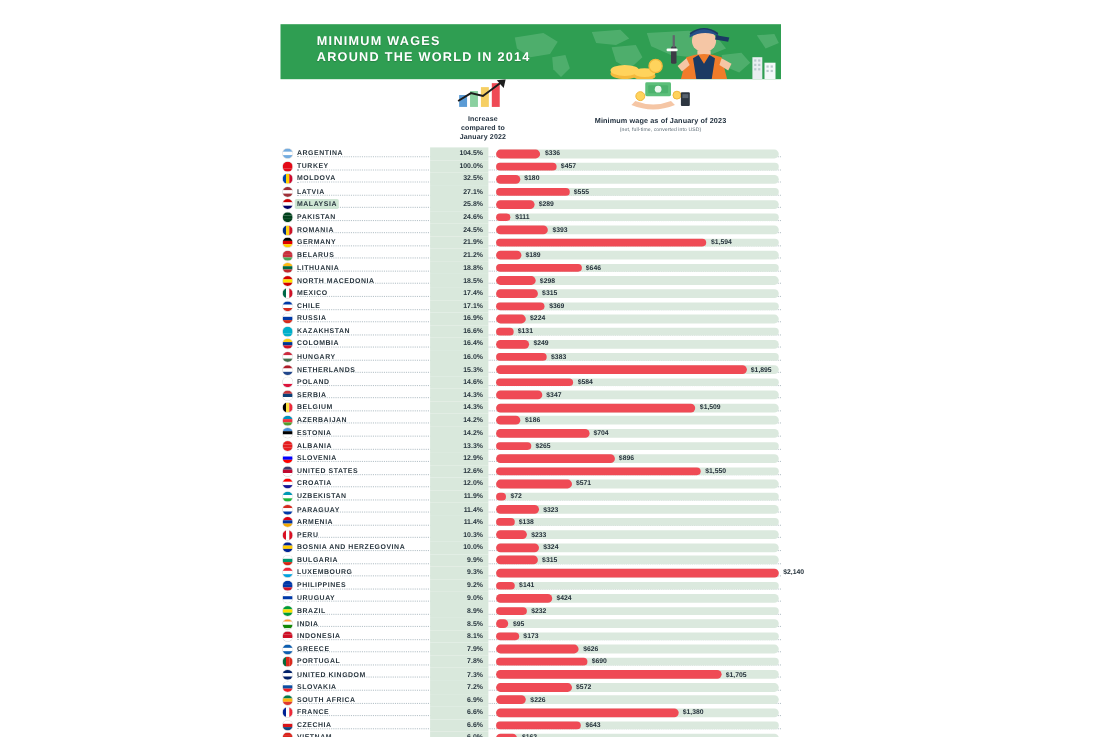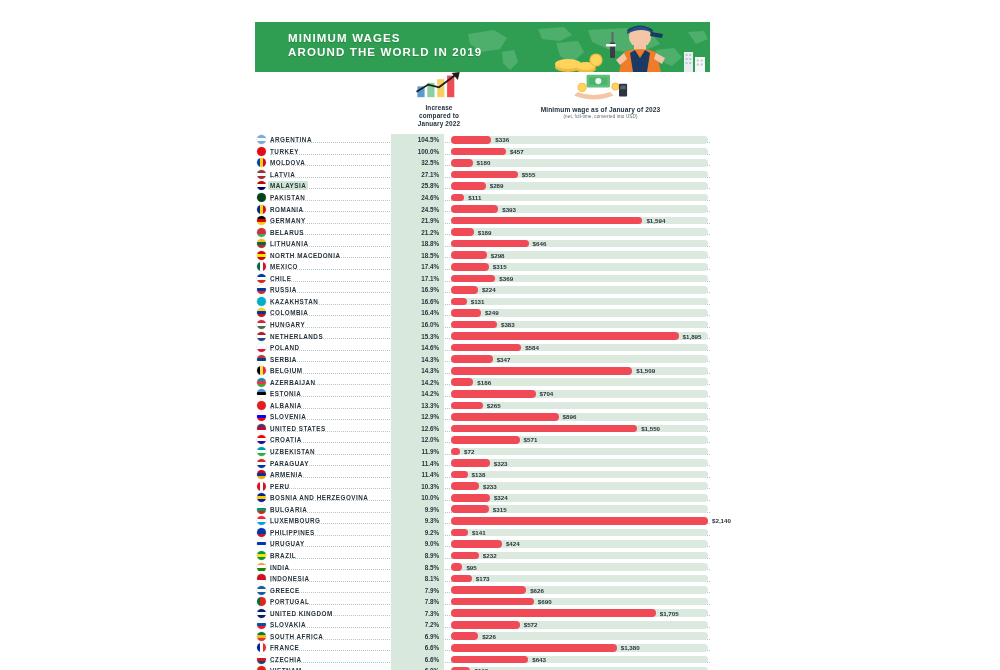--- a/index.html
+++ b/index.html
@@ -218,21 +218,21 @@
           <path d="M8 12 L34 8 L47 16 L40 27 L22 30 L10 22 Z"></path>
           <path d="M42 30 L54 28 L58 40 L50 48 L43 41 Z"></path>
           <path d="M78 7 L104 5 L112 13 L100 19 L82 17 Z"></path>
           <path d="M96 21 L118 19 L124 30 L112 41 L100 34 Z"></path>
           <path d="M128 8 L166 6 L192 12 L200 22 L178 31 L150 28 L132 20 Z"></path>
           <path d="M196 28 L214 26 L222 35 L212 44 L198 38 Z"></path>
           <path d="M228 10 L244 9 L248 17 L236 22 Z"></path>
         </g>
       </svg>
       <div class="banner-title">MINIMUM WAGES
-AROUND THE WORLD IN 2019</div>
+AROUND THE WORLD IN 2014</div>
 
       <svg class="coins" viewBox="0 0 52 22">
         <ellipse cx="14" cy="17" rx="13" ry="5" fill="#f4b93c"></ellipse>
         <ellipse cx="14" cy="14" rx="13" ry="5" fill="#ffd35c"></ellipse>
         <ellipse cx="32" cy="19" rx="10" ry="4" fill="#f4b93c"></ellipse>
         <ellipse cx="32" cy="16" rx="10" ry="4" fill="#ffd35c"></ellipse>
         <circle cx="42" cy="10" r="6" fill="#ffd35c" stroke="#f4b93c" stroke-width="1.2"></circle>
       </svg>
 
       <svg class="worker" viewBox="0 0 86 50">

